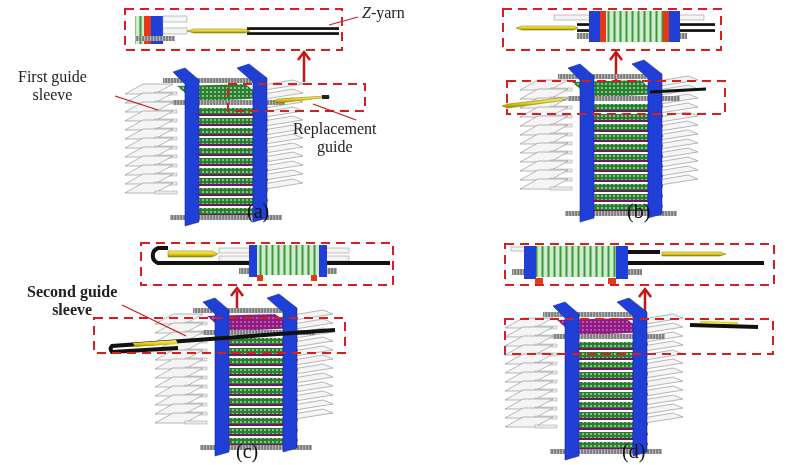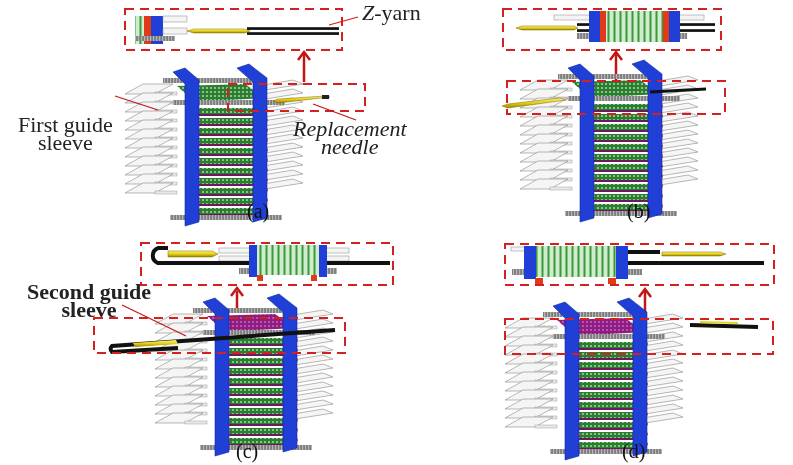--- a/index.html
+++ b/index.html
@@ -1,19 +1,19 @@
 <!DOCTYPE html>
 <html><head>
 <meta charset="utf-8">
 <style>
   html, body { margin: 0; padding: 0; background: #ffffff; }
   body { width: 793px; height: 465px; position: relative; overflow: hidden;
          font-family: "Liberation Serif", "DejaVu Serif", serif; }
   #stage { position: absolute; left: 0; top: 0; width: 793px; height: 465px; }
-  .lbl { position: absolute; color: #222; font-size: 22px; line-height: 18px; text-align: center; white-space: nowrap; }
+  .lbl { position: absolute; color: #222; font-size: 16px; line-height: 18px; text-align: center; white-space: nowrap; }
   .panel-lbl { position: absolute; color: #111; font-size: 20px; }
 </style>
 </head>
 <body>
 
 <svg id="stage" viewBox="0 0 793 465" xmlns="http://www.w3.org/2000/svg">
   <defs>
     <pattern id="fabG" width="4" height="4" patternUnits="userSpaceOnUse">
       <rect width="4" height="4" fill="#2f7a34"></rect>
       <circle cx="2" cy="2" r="1.1" fill="#8fe08f"></circle>
@@ -489,27 +489,27 @@
         <polygon points="112,6 124,2 142,16 142,156 128,160 128,20" fill="#1f3fd6" stroke="#102aa0" stroke-width="0.6"></polygon>
       </g>
 
     <line x1="690" y1="325" x2="758" y2="327" stroke="#111" stroke-width="4"></line>
     <line x1="700" y1="322" x2="738" y2="323" stroke="#e8d21c" stroke-width="2"></line>
     <rect x="505" y="319" width="268" height="35" fill="none" stroke="#d42020" stroke-width="2" stroke-dasharray="9,6"></rect>
   </g>
 </svg>
 
 <div class="lbl" style="left:362px;top:4px;"><i>Z</i><span>-yarn</span></div>
-<div class="lbl" style="left:18px;top:68px;margin-top:48px;">
+<div class="lbl" style="left:18px;top:68px;">
   <div>First guide</div>
   <div>sleeve</div>
 </div>
-<div class="lbl" style="left:293px;top:120px;font-style:italic;">
+<div class="lbl" style="left:293px;top:120px;">
   <div>Replacement</div>
-  <div>needle</div>
+  <div>guide</div>
 </div>
 <div class="lbl" style="left:27px;top:283px;font-weight:bold;">
   <div>Second guide</div>
   <div>sleeve</div>
 </div>
 
 <div class="panel-lbl" style="left:247px;top:200px;">(a)</div>
 <div class="panel-lbl" style="left:627px;top:200px;">(b)</div>
 <div class="panel-lbl" style="left:236px;top:440px;">(c)</div>
 <div class="panel-lbl" style="left:622px;top:440px;">(d)</div>

